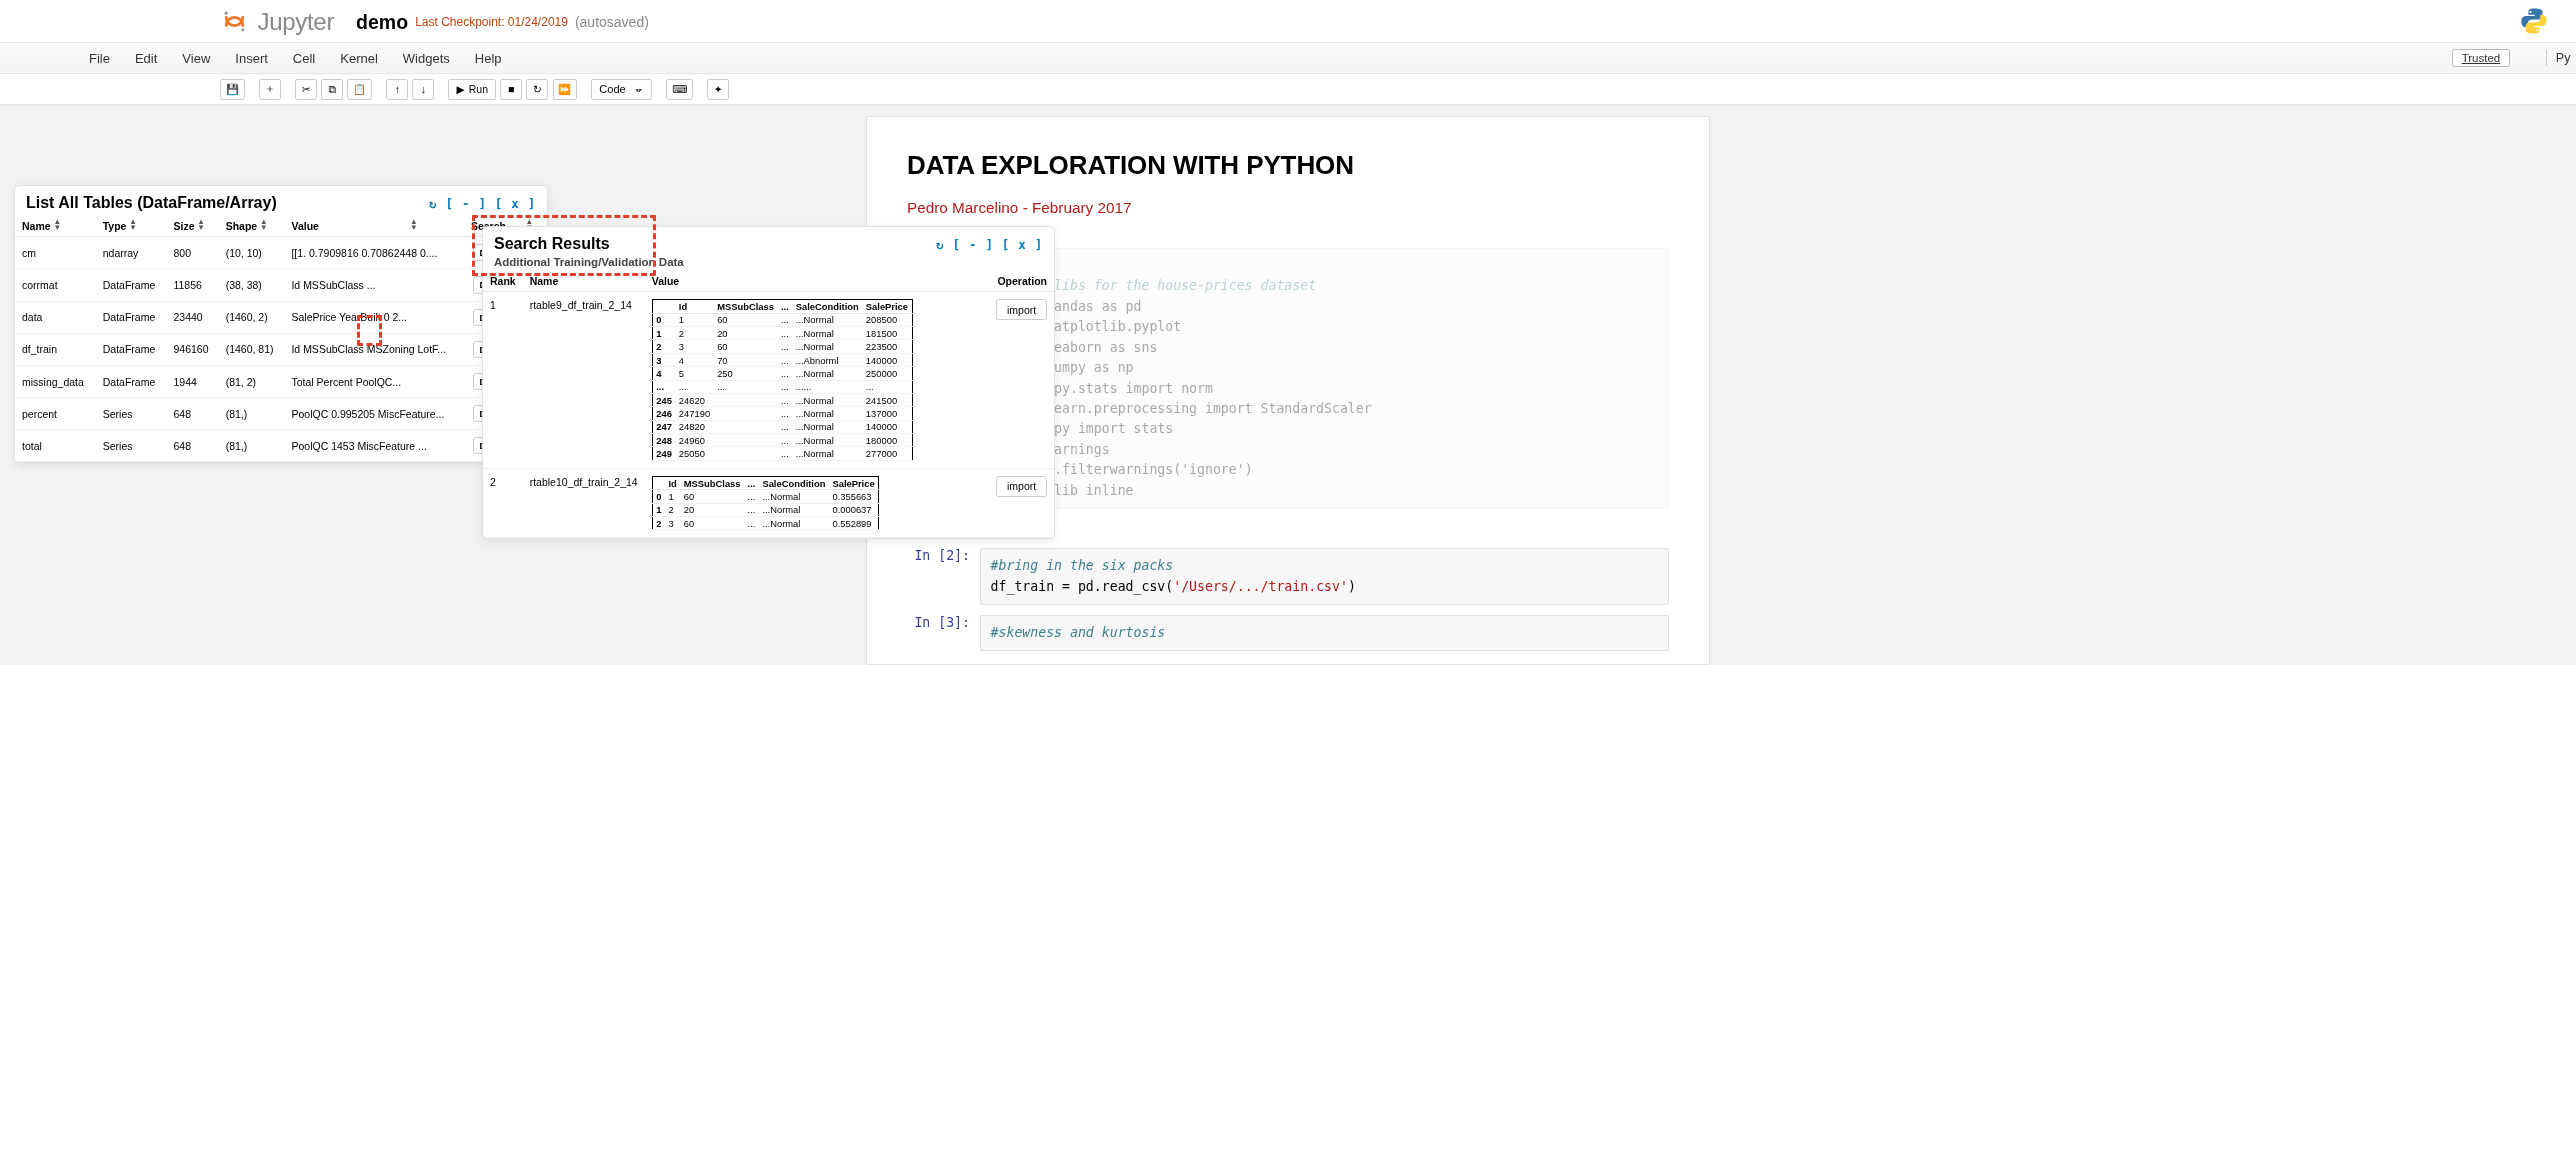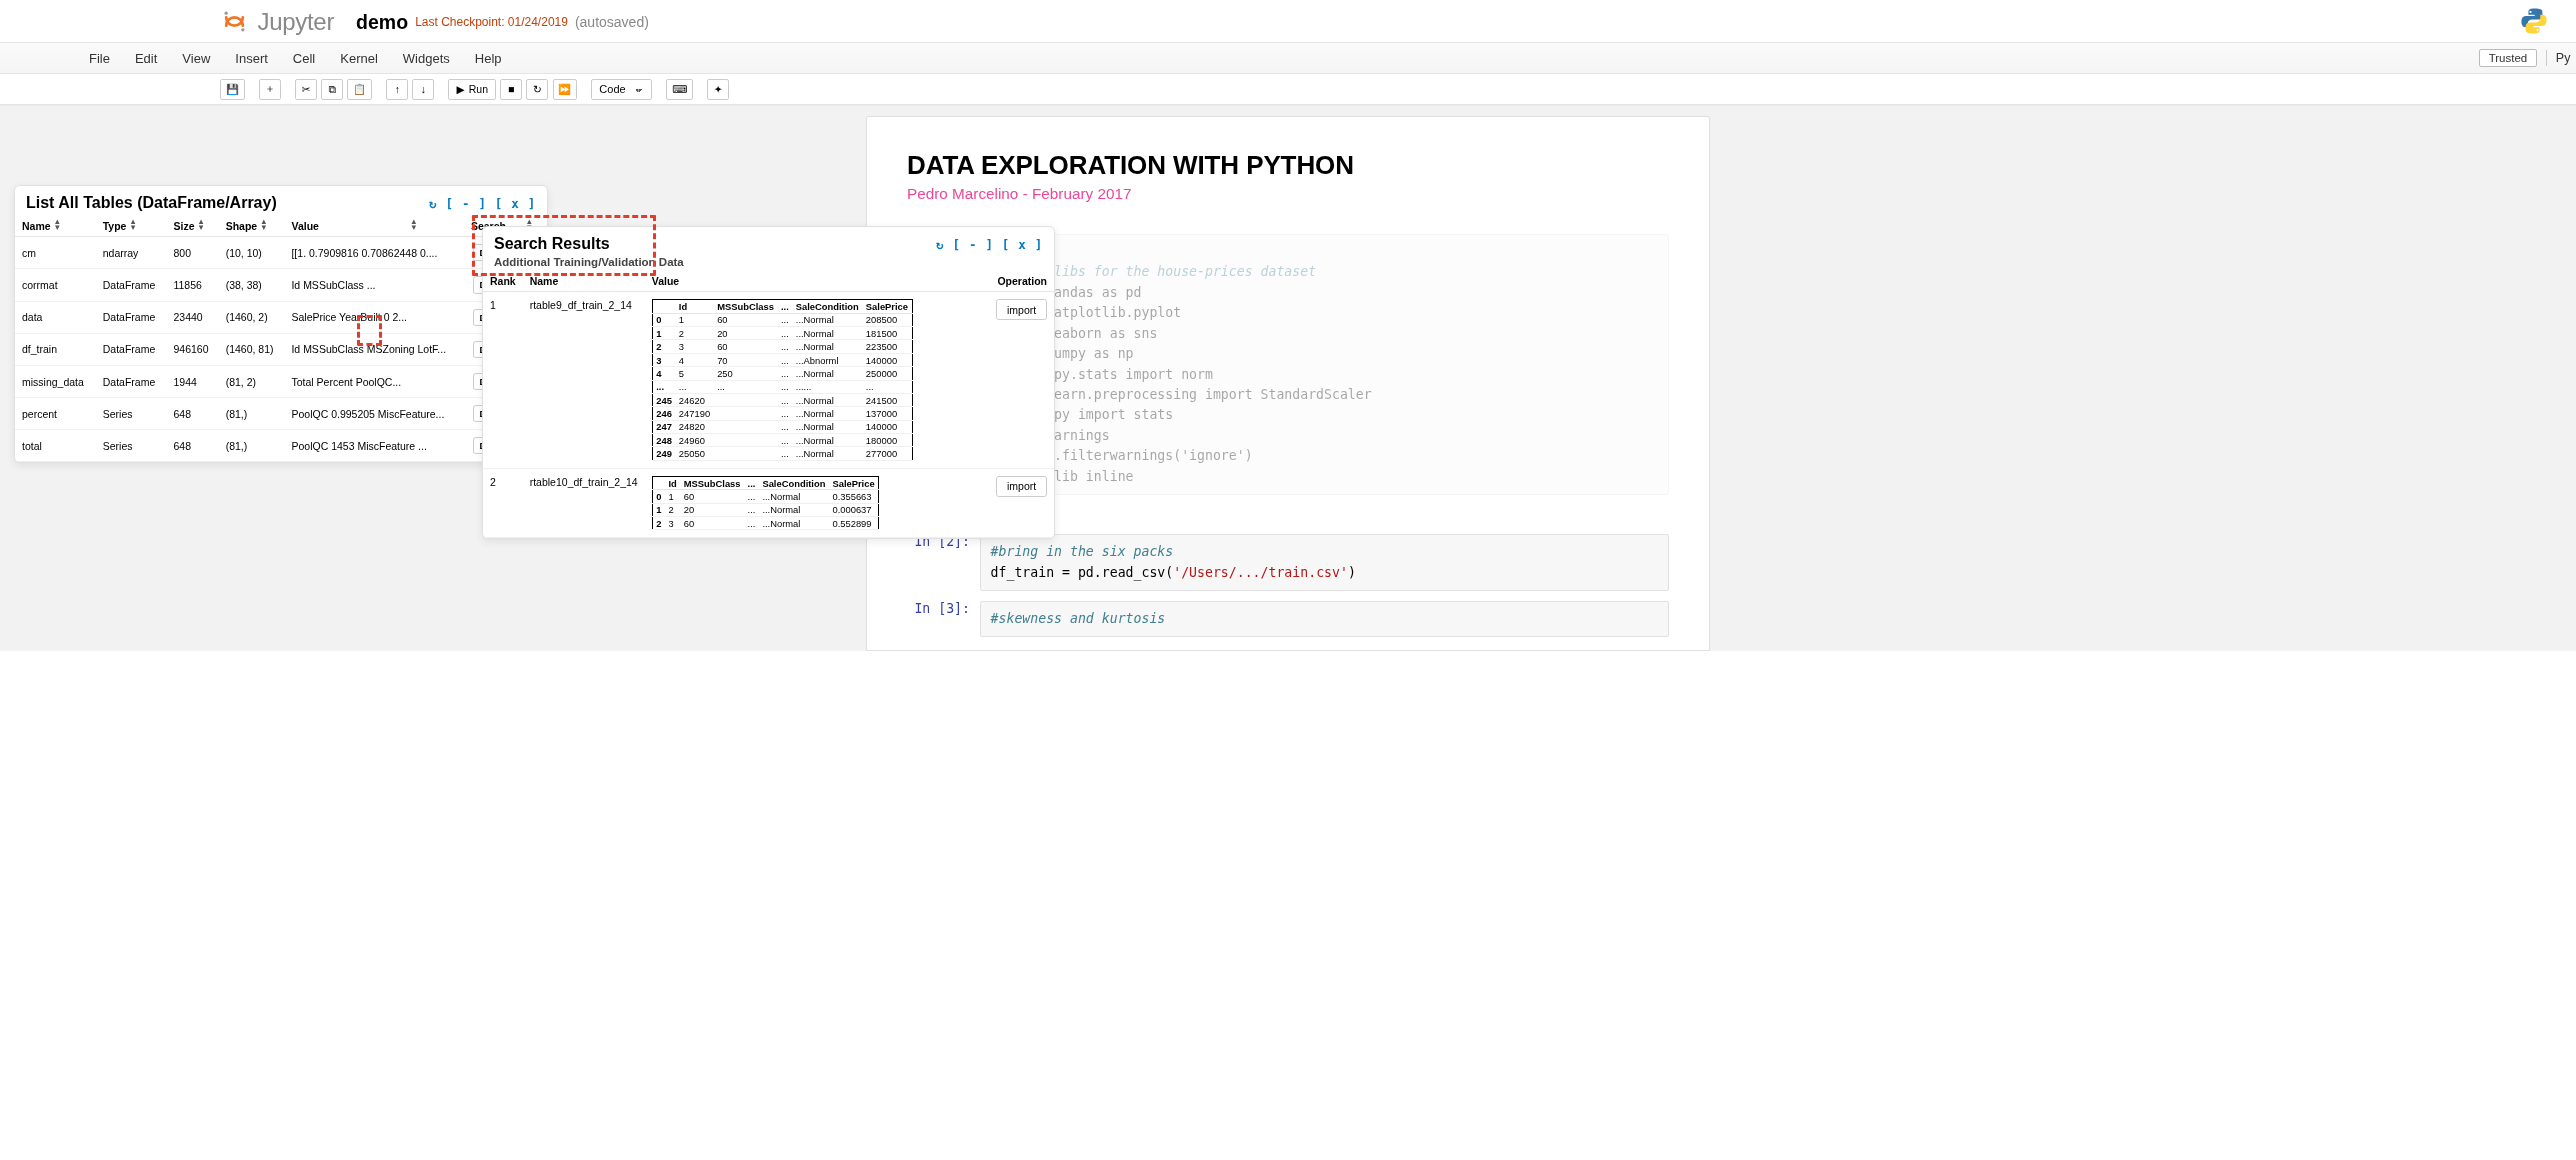--- a/index.html
+++ b/index.html
@@ -21,22 +21,22 @@
   .kernel-logo { margin-left:auto; margin-right:15.3px; }
 
   
   .menubar {
     display:flex; align-items:center; height:31px; border-bottom:0.7px solid #e5e5e5;
     padding-left:89px; background:linear-gradient(#fafafa,#f5f5f5);
     font-size:13px; color:#333;
   }
   .menubar .m { margin-right:25px; }
   .trusted {
-    margin-left:auto; margin-right:7px; border:0.7px solid #bbb; border-radius:2.1px;
-    font-size:11.5px; padding:2.1px 8.4px; background:#fff; color:#333;
+    margin-left:auto; margin-right:34px; border:0.7px solid #bbb; border-radius:2.1px;
+    font-size:11.5px; padding:2.1px 8.4px; background:#fff; color:#333;text-decoration:underline;
   }
   .ktype{ font-size:12.5px; color:#333; margin-right:5.6px }
 
   
   .toolbar {
     display:flex; align-items:center; height:31px; padding-left:220px;
     border-bottom:0.7px solid #e5e5e5; gap:4.2px;
   }
   .tbtn {
     border:0.7px solid #ccc; border-radius:2.1px; background:#fff;
@@ -57,21 +57,21 @@
   .canvas {
     position:relative; background:#f2f2f2; border-top:0.7px solid #e9e9e9;
     min-height:418px; padding-top:9.8px;
   }
   .notebook {
     background:#fff; margin:0 auto; width:844px; border:0.7px solid #e0e0e0;
     border-radius:2.1px 2.1px 0 0; padding:33px 40px 12.5px 40px; box-shadow:0 0.7px 1.4px rgba(0,0,0,.05);
     position:relative; z-index:1;
   }
   .nb-title{ font-weight:800; font-size:26px; letter-spacing:-0.1px; }
-  .nb-sub{ color:#ec4899; font-size:15.3px; margin-top:4px; }
+  .nb-sub{ color:#b91c1c; font-size:15.3px; margin-top:18px; }
 
   .codeblock{ display:flex; margin-top:39px; gap:9.8px }
   .prompt{ width:63px; text-align:right; color:#303f9f; font-family:Menlo,Consolas,monospace; font-size:13.2px; }
   .code{
     font-family:Menlo,Consolas,monospace; font-size:13.2px; line-height:1.55;
     border:0.7px solid #e0e0e0; padding:7px 9.8px; border-radius:2.1px; flex:1; background:#f7f7f7;
   }
   .c-comment{ color:#3f7f8f; font-style:italic }
   .c-str{ color:#b21818 }
 

